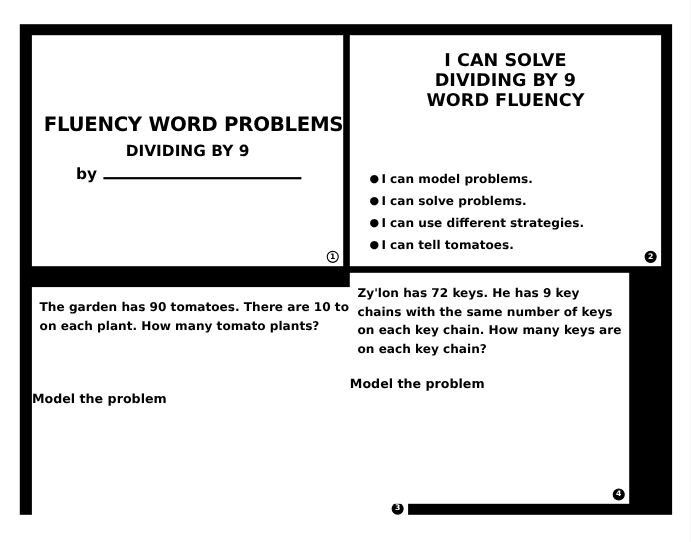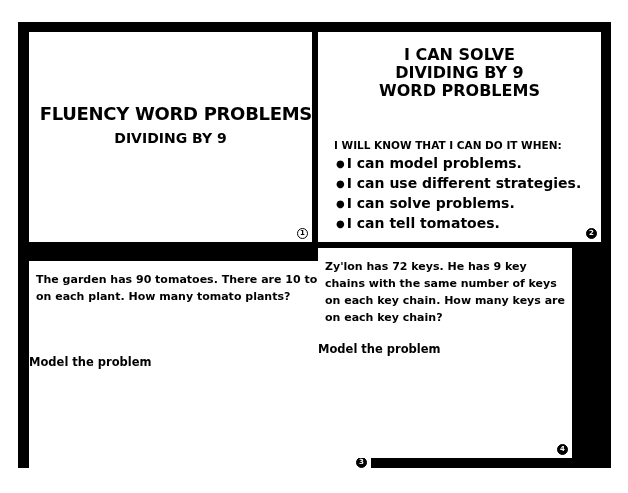--- a/index.html
+++ b/index.html
@@ -16,47 +16,47 @@
     .num.filled { background:#000; color:#fff; }
     .t1 { position:absolute; left:0; right:0; top:71px; text-align:right; font-weight:bold;
       font-size:18px; letter-spacing:-0.3px; }
     .t1sub { position:absolute; left:0; right:0; top:98px; text-align:center; font-weight:bold; font-size:14px; }
     .byline { position:absolute; left:40px; top:119px; font-weight:bold; font-size:14px; }
     .blank { display:inline-block; width:180px; border-bottom:2px solid #000; margin-left:6px; height:1px; vertical-align:baseline; }
     .title2 { position:absolute; left:0; right:0; top:14px; text-align:center; font-weight:bold;
       font-size:16px; line-height:18px; }
     .know { position:absolute; left:16px; top:107px; font-weight:bold; font-size:10.5px; }
     .bullets { position:absolute; left:18px; top:121px; margin:0; padding:0; list-style:none; }
-    .bullets li { font-weight:bold; font-size:14px; line-height:20px; height:20px; }
+    .bullets li { font-weight:bold; font-size:11px; line-height:20px; height:20px; }
     .bullets li::before { content:"\25CF"; font-size:10px; margin-right:2px; vertical-align:1px; }
     .prob { position:absolute; left:7px; right:6px; top:10px; font-weight:bold; font-size:11px; line-height:17px; }
     .model { position:absolute; left:0; right:0; top:94px; text-align:left; font-weight:bold; font-size:11.5px; }
   </style>
 </head>
 <body>
 
 <div class="frame"></div>
 
 <div class="cell c1">
   <div class="t1">FLUENCY WORD PROBLEMS</div>
   <div class="t1sub">DIVIDING BY 9</div>
+  <div class="byline"><span>by</span><span class="blank"></span></div>
   <div class="num">1</div>
 </div>
 
 <div class="cell c2">
   <div class="title2">
     <div>I CAN SOLVE</div>
     <div>DIVIDING BY 9</div>
-    <div>WORD PROBLEMS</div>
+    <div>WORD FLUENCY</div>
   </div>
-  <div class="know">I WILL KNOW THAT I CAN DO IT WHEN:</div>
   <ul class="bullets">
     <li>I can model problems.</li>
+    <li>I can solve problems.</li>
     <li>I can use different strategies.</li>
-    <li>I can solve problems.</li>
     <li>I can tell tomatoes.</li>
   </ul>
   <div class="num filled">2</div>
 </div>
 
 <div class="cell c3">
   <div class="prob">The garden has 90 tomatoes. There are 10 tomatoes on each plant. How many tomato plants?</div>
   <div class="model">Model the problem</div>
   <div class="num filled">3</div>
 </div>

